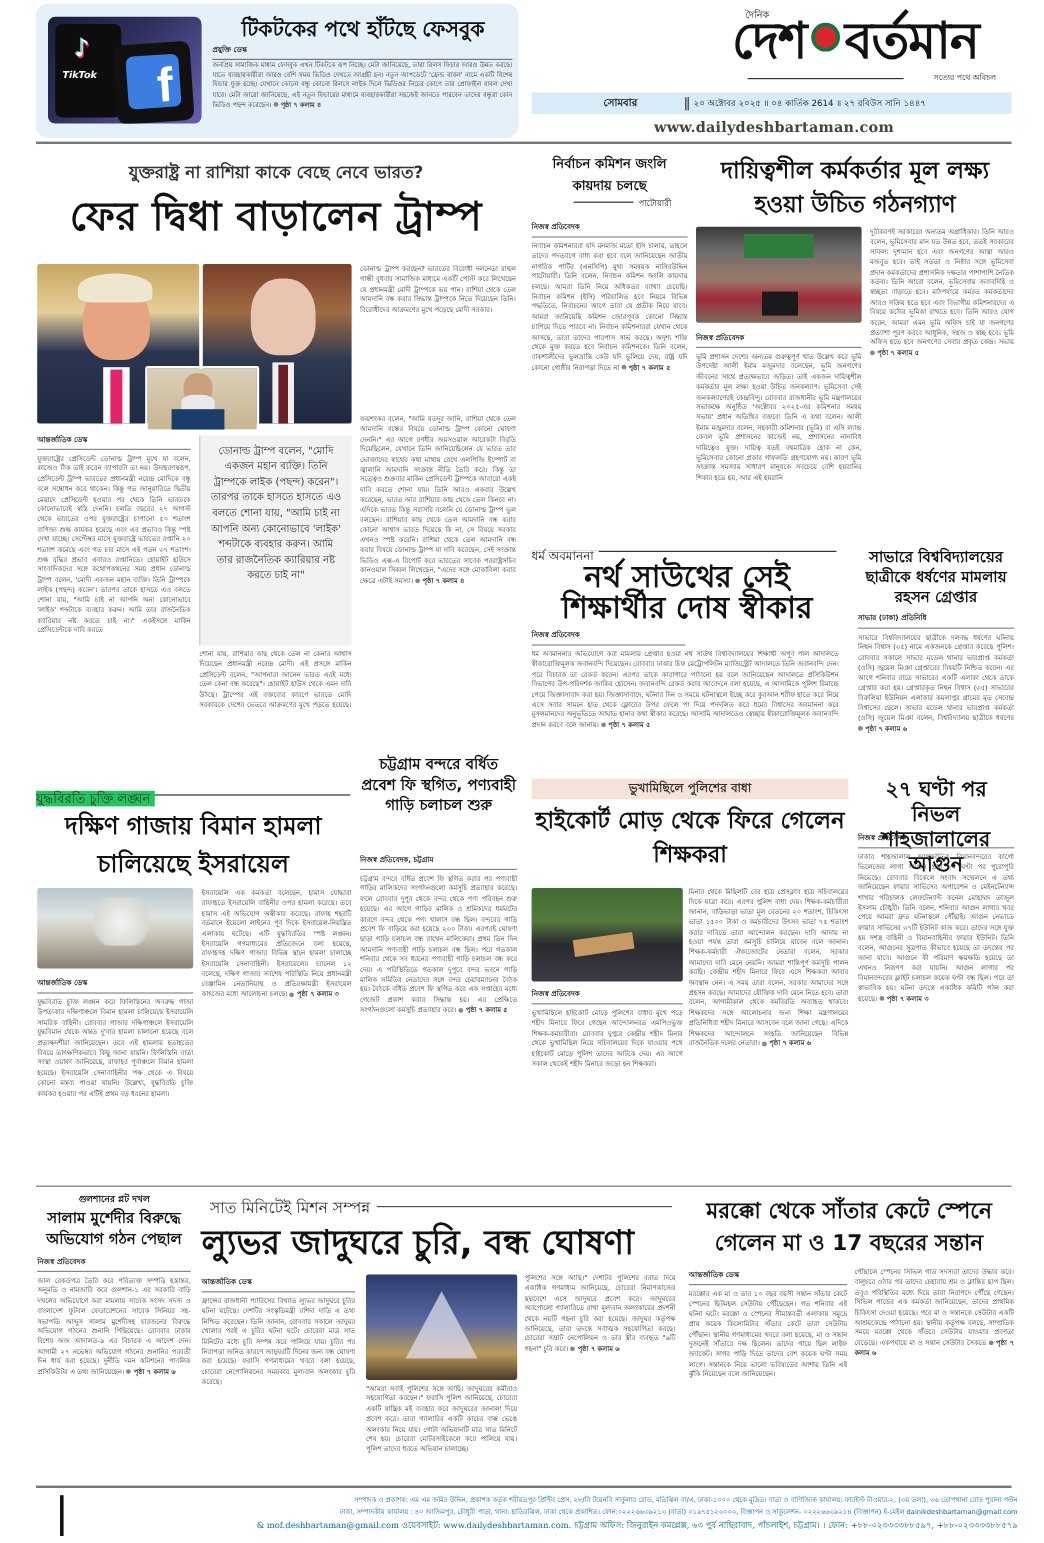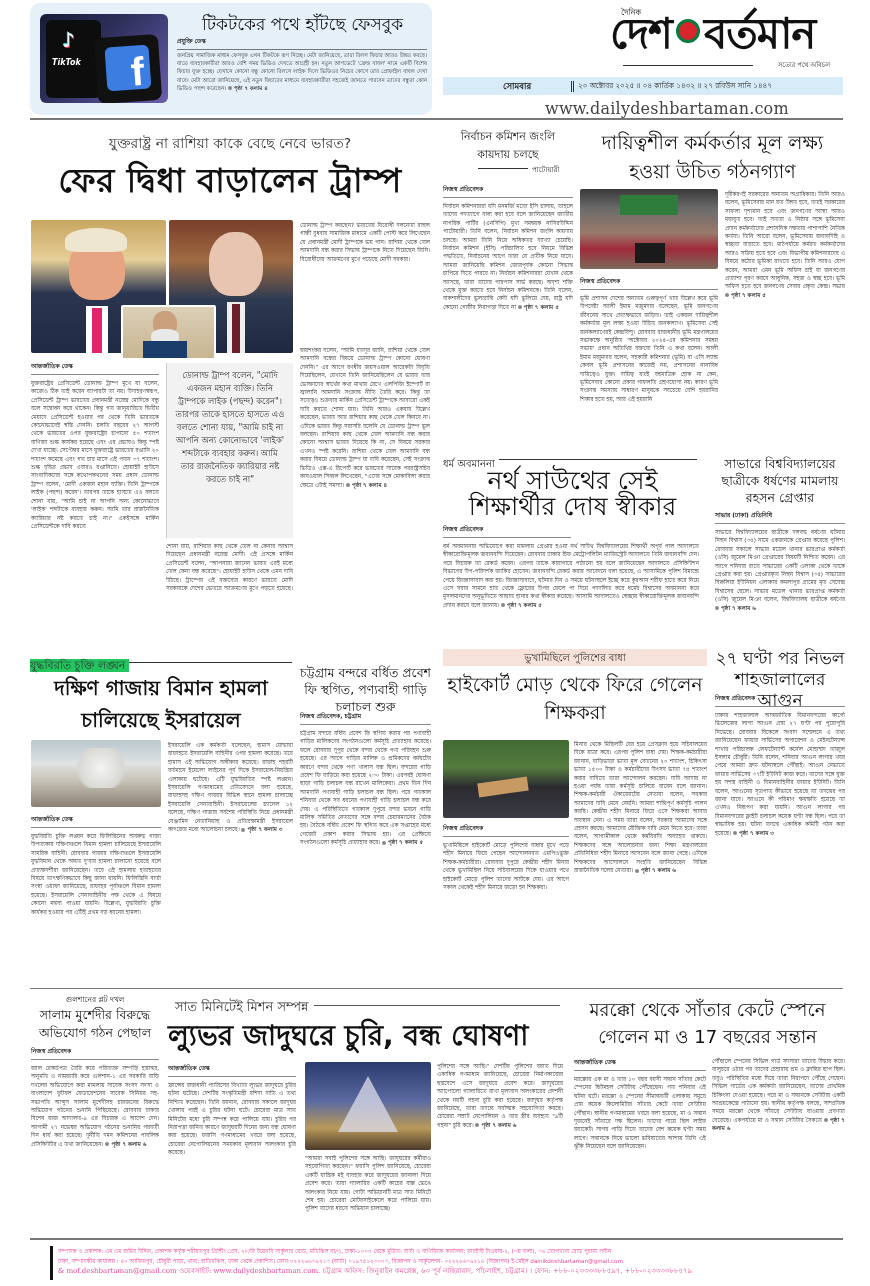--- a/index.html
+++ b/index.html
@@ -2,21 +2,21 @@
 <html><head>
 <meta charset="utf-8">
 <style>
 *{box-sizing:border-box;margin:0;padding:0}
 body{width:870px;height:1286px;background:#fff;font-family:"DejaVu Sans",sans-serif;color:#222;position:relative;overflow:hidden}
 .abs{position:absolute}
 .body-text{font-size:5.6px;line-height:8.4px;color:#333;text-align:justify;overflow:hidden}
 .body-text .ref{font-weight:bold}
 .byline{font-size:6px;font-weight:bold;color:#222;border-bottom:1px solid #888;padding-bottom:2px;margin-bottom:4px}
 .serif{font-family:"DejaVu Serif",serif}
-.hl{font-family:"DejaVu Sans",sans-serif;color:#111;text-align:center;font-weight:normal}
+.hl{font-family:"DejaVu Sans",sans-serif;color:#111;text-align:center;font-weight:bold}
 .img{overflow:hidden;border-radius:2px}
 .rule{height:1px;background:#777}
 
 #teaser{left:30px;top:3px;width:402px;height:112px;background:#e6f0f8;border-radius:10px}
 #masthead-logo{left:610px;top:10px;width:230px;height:48px;font-size:42px;font-weight:bold;color:#111;letter-spacing:-1px;line-height:48px}
 .flag{display:inline-block;width:24px;height:24px;border-radius:50%;background:#d8262d;vertical-align:middle;margin:0 4px;position:relative;top:-6px;border:3px solid #0a7a3e}
 #date-bar{left:443px;top:77px;width:400px;height:18px;background:#d7ebf8;font-size:8px;line-height:18px}
 .h-sep{border-left:1px solid #333;border-right:1px solid #333;width:3px;height:11px;display:inline-block;vertical-align:middle;margin:0 10px}
 .pill{background:#f6e2d8}
 .dot{display:inline-block;width:4px;height:4px;border-radius:50%;background:#888;margin-right:2px;vertical-align:middle}
@@ -45,23 +45,23 @@
 <div class="abs" style="left:621px;top:6px;font-size:8px;color:#111">দৈনিক</div>
 <div id="masthead-logo" class="abs">
   <span>দেশ</span><span class="flag"></span><span>বর্তমান</span>
 </div>
 <div class="abs" style="left:623px;top:65px;width:130px;height:1px;background:#333"></div>
 <div class="abs" style="left:778px;top:60px;font-size:6.5px;color:#222">সত্যের পথে অবিচল</div>
 
 <div id="date-bar" class="abs">
   <span style="position:absolute;left:60px;top:0;font-size:8.5px;font-weight:bold">সোমবার</span>
   <span class="h-sep abs" style="left:118px;top:4px"></span>
-  <span style="position:absolute;left:135px;top:0;font-size:7.2px">২০ অক্টোবর ২০২৫ ॥ ০৪ কার্তিক ১৪৩২ ॥ ২৭ রবিউস সানি ১৪৪৭</span>
-</div>
-<div class="abs serif" style="left:545px;top:99px;font-size:16px;font-weight:normal;color:#444;letter-spacing:0.2px">www.dailydeshbartaman.com</div>
+  <span style="position:absolute;left:135px;top:0;font-size:7.2px">২০ অক্টোবর ২০২৫ ॥ ০৪ কার্তিক 2614 ॥ ২৭ রবিউস সানি ১৪৪৭</span>
+</div>
+<div class="abs serif" style="left:545px;top:99px;font-size:12px;font-weight:bold;color:#444;letter-spacing:0.2px">www.dailydeshbartaman.com</div>
 <div class="abs rule" style="left:30px;top:118px;width:813px;height:2px;background:#777"></div>
 
 <div class="abs hl" style="left:30px;top:132px;width:400px;font-size:14px;color:#333">যুক্তরাষ্ট্র না রাশিয়া কাকে বেছে নেবে ভারত?</div>
 <div class="abs hl" style="left:30px;top:155px;width:400px;font-size:33px;font-weight:bold;letter-spacing:0.5px">ফের দ্বিধা বাড়ালেন ট্রাম্প</div>
 
 <div class="abs img" style="left:31px;top:220px;width:135px;height:133px;background:linear-gradient(180deg,#c8a661 0%,#e6cf98 30%,#2b3550 55%,#1f2a44 100%)">
   <div class="abs" style="left:38px;top:18px;width:56px;height:62px;background:#e7a482;border-radius:45% 45% 40% 40%"></div>
   <div class="abs" style="left:34px;top:8px;width:62px;height:24px;background:#efe6cf;border-radius:50% 50% 20% 20%"></div>
   <div class="abs" style="left:55px;top:86px;width:22px;height:50px;background:#fff"></div>
   <div class="abs" style="left:61px;top:88px;width:10px;height:48px;background:#e2246a"></div>
@@ -156,21 +156,21 @@
   <div class="byline">আন্তর্জাতিক ডেস্ক</div>
   <div class="body-text" style="height:165px">যুদ্ধবিরতি চুক্তি লঙ্ঘন করে ফিলিস্তিনের অবরুদ্ধ গাজা উপত্যকার দক্ষিণাঞ্চলে বিমান হামলা চালিয়েছে ইসরায়েলি সামরিক বাহিনী। রোববার গাজার দক্ষিণাঞ্চলে ইসরায়েলি যুদ্ধবিমান থেকে অন্তত দু'বার হামলা চালানো হয়েছে বলে প্রত্যক্ষদর্শীরা জানিয়েছেন। তবে এই হামলায় হতাহতের বিষয়ে তাৎক্ষণিকভাবে কিছু জানা যায়নি। ফিলিস্তিনি বার্তা সংস্থা ওয়াফা জানিয়েছে, রাফাহর পূর্বাঞ্চলে বিমান হামলা হয়েছে। ইসরায়েলি সেনাবাহিনীর পক্ষ থেকে এ বিষয়ে কোনো মন্তব্য পাওয়া যায়নি। উল্লেখ্য, যুদ্ধবিরতি চুক্তি কার্যকর হওয়ার পর এটিই প্রথম বড় ধরনের হামলা।</div>
 </div>
 <div class="abs" style="left:166px;top:741px;width:127px">
   <div class="body-text" style="height:238px;padding-left:2px">
     <span>ইসরায়েলি এক কর্মকর্তা বলেছেন, হামাস যোদ্ধারা রাফাহতে ইসরায়েলি বাহিনীর ওপর হামলা করেছে। তবে হামাস এই অভিযোগ অস্বীকার করেছে। রাফাহ শহরটি বর্তমানে ইয়েলো লাইনের পূর্ব দিকে ইসরায়েল-নিয়ন্ত্রিত এলাকায় ঘটেছে। এটি যুদ্ধবিরতির স্পষ্ট লঙ্ঘন। ইসরায়েলি গণমাধ্যমের প্রতিবেদনে বলা হয়েছে, রাফাহসহ দক্ষিণ গাজার বিভিন্ন স্থানে হামলা চালাচ্ছে ইসরায়েলি সেনাবাহিনী। ইসরায়েলের চ্যানেল ১২ বলেছে, দক্ষিণ গাজার সর্বশেষ পরিস্থিতি নিয়ে প্রধানমন্ত্রী বেঞ্জামিন নেতানিয়াহু ও প্রতিরক্ষামন্ত্রী ইসরায়েল কাৎজের মধ্যে আলোচনা চলছে।</span>
     <span class="ref"><span class="dot"></span><span>পৃষ্ঠা ৭ কলাম ৩</span></span>
   </div>
 </div>
 
-<div class="abs hl" style="left:300px;top:664px;width:131px;font-size:12.5px;line-height:17px">চট্টগ্রাম বন্দরে বর্ধিত প্রবেশ ফি স্থগিত, পণ্যবাহী গাড়ি চলাচল শুরু</div>
+<div class="abs hl" style="left:300px;top:628px;width:131px;font-size:12.5px;line-height:17px">চট্টগ্রাম বন্দরে বর্ধিত প্রবেশ ফি স্থগিত, পণ্যবাহী গাড়ি চলাচল শুরু</div>
 <div class="abs" style="left:300px;top:711px;width:131px">
   <div class="byline">নিজস্ব প্রতিবেদক, চট্টগ্রাম</div>
   <div class="body-text" style="height:258px">
     <span>চট্টগ্রাম বন্দরে বর্ধিত প্রবেশ ফি স্থগিত করার পর পণ্যবাহী গাড়ির মালিকদের সংগঠনগুলো কর্মসূচি প্রত্যাহার করেছে। ফলে রোববার দুপুর থেকে বন্দর থেকে পণ্য পরিবহন শুরু হয়েছে। এর আগে গাড়ির মালিক ও শ্রমিকদের ধর্মঘটের কারণে বন্দর থেকে পণ্য খালাস বন্ধ ছিল। বন্দরের গাড়ি প্রবেশ ফি বাড়িয়ে করা হয়েছে ২৩০ টাকা। এরপরই ঘোষণা ছাড়া গাড়ি চলাচল বন্ধ রাখেন মালিকেরা। প্রথম তিন দিন আমদানি পণ্যবাহী গাড়ি চলাচল বন্ধ ছিল। পরে গতকাল শনিবার থেকে সব ধরনের পণ্যবাহী গাড়ি চলাচল বন্ধ করে দেয়। এ পরিস্থিতিতে গতকাল দুপুরে বন্দর ভবনে গাড়ি মালিক সমিতির নেতাদের সঙ্গে বন্দর চেয়ারম্যানের বৈঠক হয়। বৈঠকে বর্ধিত প্রবেশ ফি স্থগিত করে এক সপ্তাহের মধ্যে গেজেট প্রকাশ করার সিদ্ধান্ত হয়। এর প্রেক্ষিতে সংগঠনগুলো কর্মসূচি প্রত্যাহার করে।</span>
     <span class="ref"><span class="dot"></span><span>পৃষ্ঠা ৭ কলাম ৫</span></span>
   </div>
 </div>
 
 <div class="abs pill hl" style="left:443px;top:649px;width:264px;height:17px;font-size:10px;line-height:17px;color:#333">ভুখামিছিলে পুলিশের বাধা</div>
 <div class="abs hl" style="left:445px;top:670px;width:260px;font-size:19px;line-height:28px">হাইকোর্ট মোড় থেকে ফিরে গেলেন শিক্ষকরা</div>
@@ -239,17 +239,17 @@
 </div>
 <div class="abs" style="left:712px;top:1057px;width:133px">
   <div class="body-text" style="height:170px">
     <span>পৌঁছালে স্পেনের সিভিল গার্ড সদস্যরা তাদের উদ্ধার করে। বালুচরে ওঠার পর তাদের চেহারায় শ্রম ও ক্লান্তির ছাপ ছিল। তবুও পরিস্থিতির মধ্যে দিয়ে তারা নিরাপদে পৌঁছে গেছেন। সিভিল গার্ডের এক কর্মকর্তা জানিয়েছেন, তাদের প্রাথমিক চিকিৎসা দেওয়া হয়েছে। পরে মা ও সন্তানকে সেউটার একটি আশ্রয়কেন্দ্রে পাঠানো হয়। স্থানীয় কর্তৃপক্ষ বলছে, সাম্প্রতিক সময়ে মরক্কো থেকে সাঁতরে সেউটায় যাওয়ার প্রবণতা বেড়েছে। একপর্যায়ে মা ও সন্তান সেউটার সৈকতে</span>
     <span class="ref"><span class="dot"></span><span>পৃষ্ঠা ৭ কলাম ৬</span></span>
   </div>
 </div>
 
 <div class="abs rule" style="left:30px;top:1238px;width:813px;height:2px"></div>
 <div class="abs" style="left:50px;top:1246px;width:3px;height:34px;background:#111"></div>
-<div class="abs" style="left:58px;top:1246px;width:790px;text-align:left;color:#ec4899">
+<div class="abs" style="left:58px;top:1246px;width:790px;text-align:right;color:#0369a1">
   <div style="font-size:5.6px;line-height:10px;white-space:nowrap;overflow:hidden">সম্পাদক ও প্রকাশক: এম এম জমির উদ্দিন, প্রকাশক কর্তৃক শরীয়তপুর প্রিন্টিং প্রেস, ২৮/বি টয়েনবি সার্কুলার রোড, মতিঝিল বা/এ, ঢাকা-১০০০ থেকে মুদ্রিত। বার্তা ও বাণিজ্যিক কার্যালয়: ফারইস্ট টাওয়ার-২, (৩য় তলা), ৩৬ তোপখানা রোড পুরানা পল্টন</div>
   <div style="font-size:5.6px;line-height:10px;white-space:nowrap;overflow:hidden">ঢাকা, সম্পাদকীয় কার্যালয় : ৪০ আজিমপুর, চৌধুরী পাড়া, থানা: হাতিরঝিল, ঢাকা থেকে প্রকাশিত। ফোন:০২২২৬৬৩৯২১৩ (বার্তা) ০১৯৭৫১২৩০০৩, বিজ্ঞাপন ও সার্কুলেশন- ০২২২৬৬৩৯২১৪ (বিজ্ঞাপন) ই-মেইল dainikdeshbartaman@gmail.com</div>
   <div class="serif" style="font-size:7px;line-height:11px;white-space:nowrap;overflow:hidden">&amp; mof.deshbartaman@gmail.com ওয়েবসাইট: www.dailydeshbartaman.com. চট্টগ্রাম অফিস: জিনুরাইন কমপ্লেক্স, ৬৩ পূর্ব নাছিরাবাদ, পাঁচলাইশ, চট্টগ্রাম। । ফোন: +৮৮-০২৩৩৩৩৮৮৫৯৭, +৮৮-০২৩৩৩৩৮৮৫৭৯</div>
 </div>
 
 </body></html>

